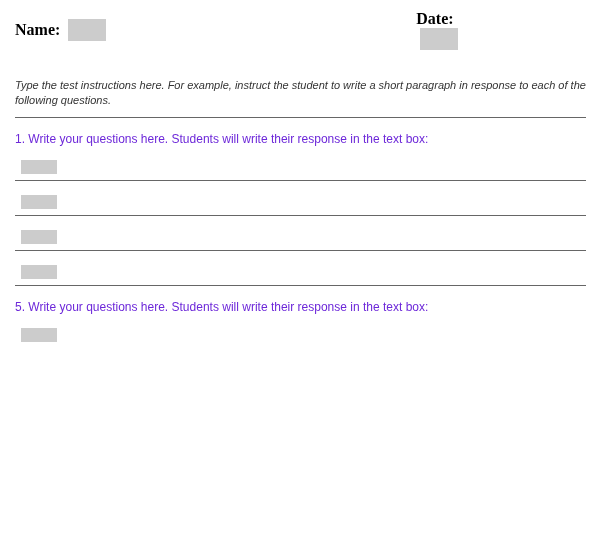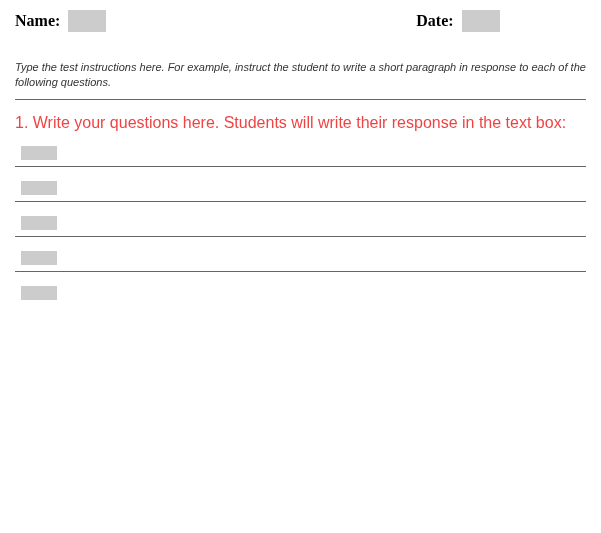--- a/index.html
+++ b/index.html
@@ -33,39 +33,40 @@
       border: none;
     }
     .name-group {
       display: flex;
       align-items: center;
     }
     .date-group {
       display: flex;
       align-items: center;
       margin-left: 310px;
+      flex-direction: column;
     }
     .instructions {
       font-style: italic;
       font-size: 11px;
       color: #333;
       line-height: 1.4;
       margin-bottom: 8px;
     }
     .hr-line {
       border: none;
       border-top: 1px solid #666;
       margin: 4px 0 0 0;
     }
     .question-block {
       padding-top: 14px;
     }
     .question-text {
-      font-size: 16px;
-      color: #ef4444;
+      font-size: 12px;
+      color: #6d28d9;
       margin-bottom: 14px;
     }
     .answer-field {
       width: 36px;
       height: 14px;
       background: #ccc;
       border: none;
       display: block;
       margin-bottom: 6px;
       margin-left: 6px;
@@ -103,14 +104,15 @@
   <input type="text" class="answer-field" style="">
   <hr class="hr-line">
 </div>
 
 <div class="question-block">
   <input type="text" class="answer-field" style="">
   <hr class="hr-line">
 </div>
 
 <div class="question-block">
+  <div class="question-text">5. Write your questions here.  Students will write their response in the text box:</div>
   <input type="text" class="answer-field" style="">
 </div>
 
 </body></html>

